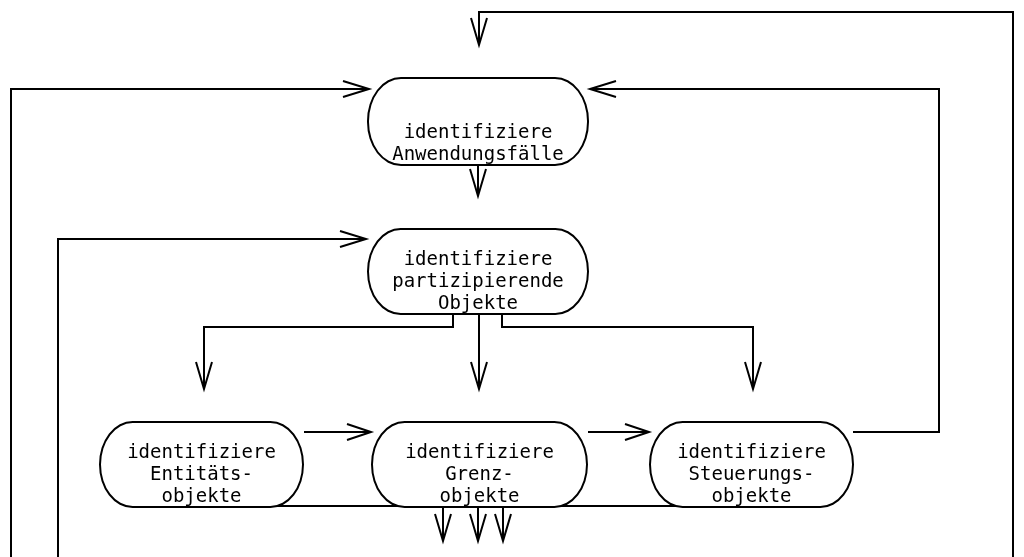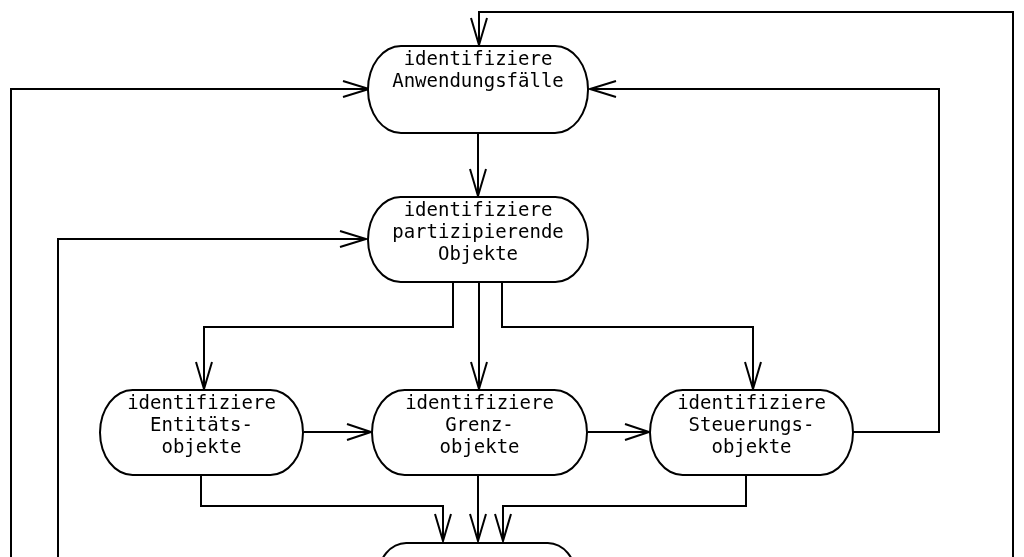--- a/index.html
+++ b/index.html
@@ -22,23 +22,24 @@
     fill: none;
     stroke-linejoin: miter;
   }
   .node {
     position: absolute;
     box-sizing: border-box;
     border: 2px solid #000000;
     border-radius: 34px / 44px;
     background: #ffffff;
     display: flex;
-    align-items: flex-start;
+    align-items: flex-end;
     justify-content: center;
     text-align: center;
+    margin-top: 32px;
   }
   .node-label {
     white-space: pre-line;
     font-size: 19px;
     line-height: 22px;
     color: #000000;
   }
   .node-bottom-partial {
     border-radius: 30px / 36px;
   }

